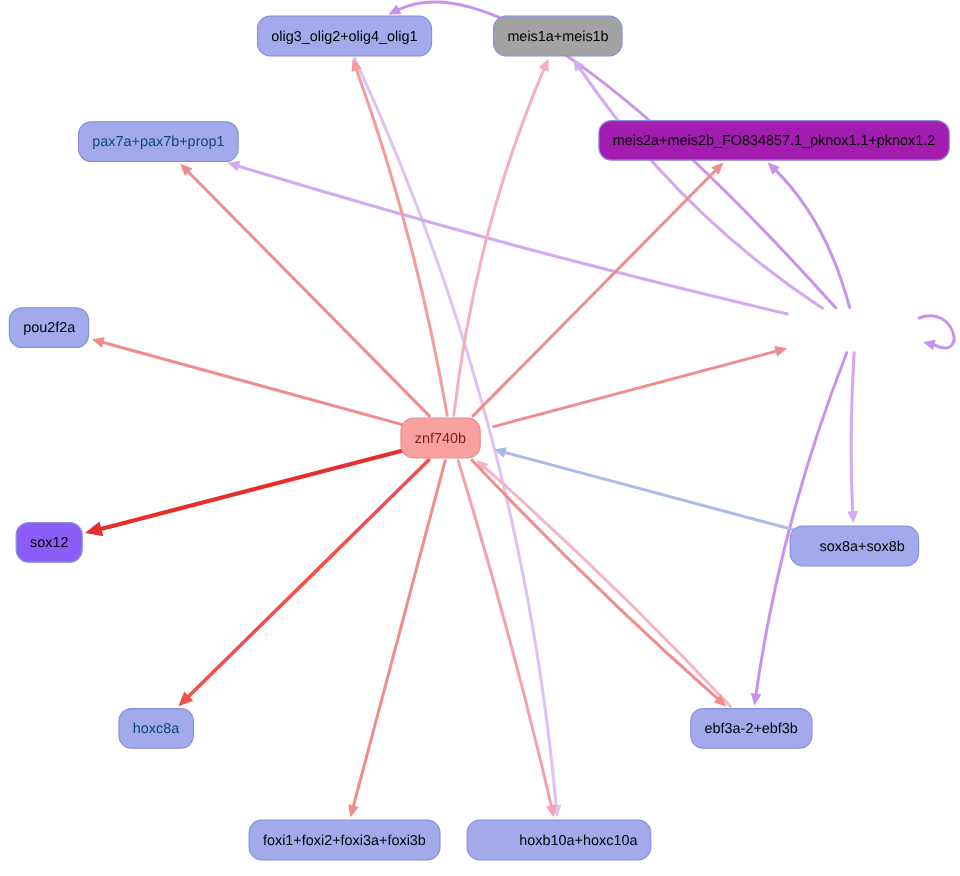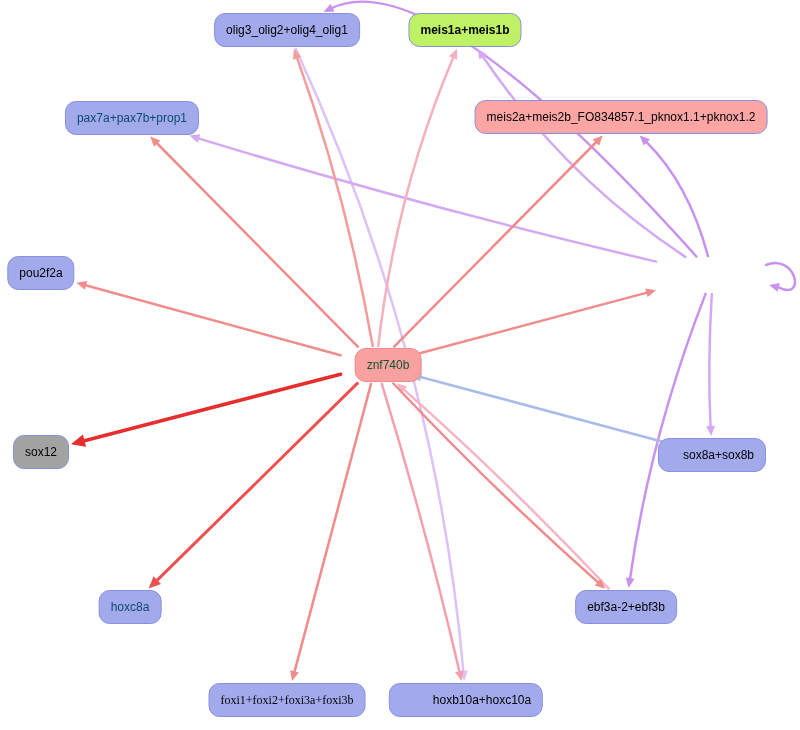--- a/index.html
+++ b/index.html
@@ -76,24 +76,24 @@
       <polygon points="605.2,588.7 600.7,578.7 594.8,585.4" fill="#f08c8c"></polygon>
       <path d="M 371.0 383.9 Q 331.5 532.5 294.2 672.9" stroke="#f08c8c" stroke-width="2.5" fill="none" stroke-linecap="round"></path>
       <polygon points="292.0,681.1 298.9,672.6 290.2,670.2" fill="#f08c8c"></polygon>
       <path d="M 357.3 383.4 Q 253.0 486.0 156.0 581.4" stroke="#ee5050" stroke-width="3" fill="none" stroke-linecap="round"></path>
       <polygon points="148.7,588.6 161.0,584.0 153.5,576.3" fill="#ee5050"></polygon>
       <path d="M 340.6 374.2 Q 208.5 408.5 82.5 441.2" stroke="#e62e2e" stroke-width="3.5" fill="none" stroke-linecap="round"></path>
       <polygon points="70.9,444.2 86.1,446.8 82.9,434.6" fill="#e62e2e"></polygon>
     </svg>
 
 <div class="node" style="left: 287px; top: 30px; background: rgb(162, 170, 236); border-color: rgb(136, 144, 222); color: rgb(0, 0, 0);">olig3_olig2+olig4_olig1</div>
-    <div class="node" style="left: 465px; top: 30px; background: #bef264; border-color: rgb(136, 144, 222); color: rgb(0, 0, 0); font-weight: bold;">meis1a+meis1b</div>
+    <div class="node" style="left: 465px; top: 30px; background: #a3a3a3; border-color: rgb(136, 144, 222); color: rgb(0, 0, 0);">meis1a+meis1b</div>
     <div class="node" style="left: 132px; top: 118px; background: rgb(162, 170, 236); border-color: rgb(136, 144, 222); color: #0c4a6e;">pax7a+pax7b+prop1</div>
-    <div class="node" style="left: 621px; top: 117px; background: #fca5a5; border-color: rgb(136, 144, 222); color: rgb(0, 0, 0);">meis2a+meis2b_FO834857.1_pknox1.1+pknox1.2</div>
+    <div class="node" style="left: 645px; top: 117px; background: #a21caf; border-color: rgb(136, 144, 222); color: rgb(0, 0, 0);">meis2a+meis2b_FO834857.1_pknox1.1+pknox1.2</div>
     <div class="node" style="left: 41px; top: 273px; background: rgb(162, 170, 236); border-color: rgb(136, 144, 222); color: rgb(0, 0, 0);">pou2f2a</div>
-    <div class="node" style="left: 388px; top: 365px; background: rgb(249, 161, 161); border-color: rgb(238, 139, 139); color: #14532d;">znf740b</div>
-    <div class="node" style="left: 41px; top: 452px; background: #a3a3a3; border-color: rgb(136, 144, 222); color: rgb(0, 0, 0);">sox12</div>
+    <div class="node" style="left: 367px; top: 365px; background: rgb(249, 161, 161); border-color: rgb(238, 139, 139); color: #7f1d1d;">znf740b</div>
+    <div class="node" style="left: 41px; top: 452px; background: #8b5cf6; border-color: rgb(136, 144, 222); color: rgb(0, 0, 0);">sox12</div>
     <div class="node" style="left: 712px; top: 455px; background: rgb(162, 170, 236); border-color: rgb(136, 144, 222); color: rgb(0, 0, 0); padding-left: 24px;">sox8a+sox8b</div>
     <div class="node" style="left: 130px; top: 607px; background: rgb(162, 170, 236); border-color: rgb(136, 144, 222); color: #0c4a6e;">hoxc8a</div>
     <div class="node" style="left: 626px; top: 607px; background: rgb(162, 170, 236); border-color: rgb(136, 144, 222); color: rgb(0, 0, 0);">ebf3a-2+ebf3b</div>
-    <div class="node" style="left: 287px; top: 700px; background: rgb(162, 170, 236); border-color: rgb(136, 144, 222); color: rgb(0, 0, 0); font-family: Liberation Serif, serif;">foxi1+foxi2+foxi3a+foxi3b</div>
+    <div class="node" style="left: 287px; top: 700px; background: rgb(162, 170, 236); border-color: rgb(136, 144, 222); color: rgb(0, 0, 0);">foxi1+foxi2+foxi3a+foxi3b</div>
     <div class="node" style="left: 466px; top: 700px; background: rgb(162, 170, 236); border-color: rgb(136, 144, 222); color: rgb(0, 0, 0); padding-left: 43px;">hoxb10a+hoxc10a</div>
   </div>
 
 </body></html>

